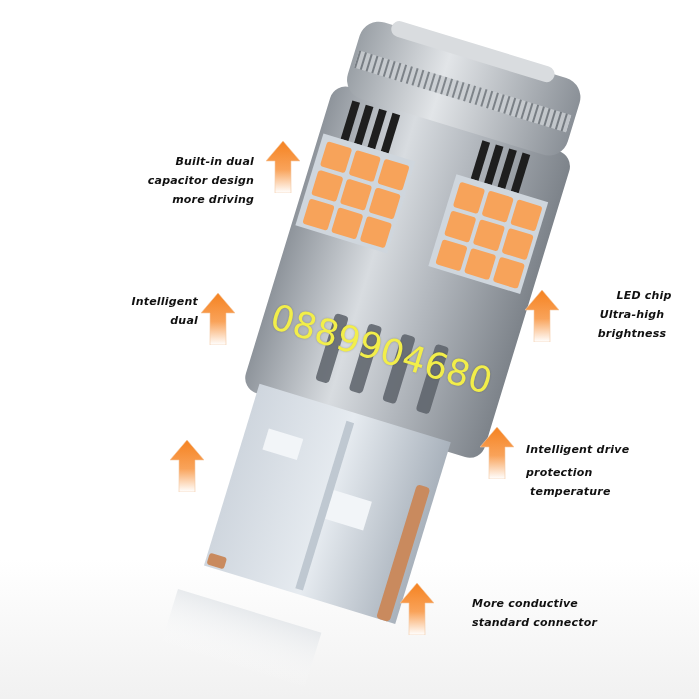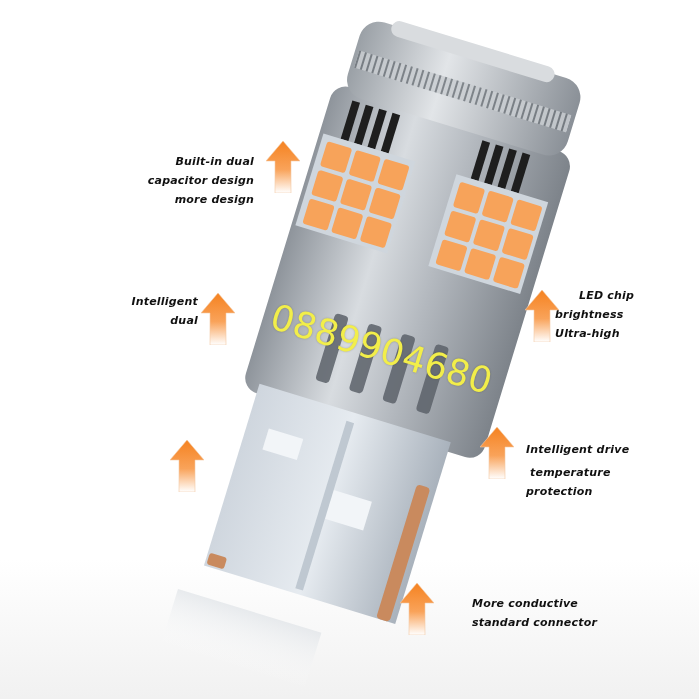--- a/index.html
+++ b/index.html
@@ -120,60 +120,60 @@
     <rect x="458" y="470" width="14" height="140" rx="4" fill="#c98a5e"></rect>
     <rect x="280" y="596" width="18" height="12" rx="3" fill="#c98a5e"></rect>
   </g>
 </svg>
 
 <div class="watermark">0889904680</div>
 
 <div class="label right" style="left:110px; top:152px; width:144px;">
   <span class="line">Built-in dual</span>
   <span class="line">capacitor design</span>
-  <span class="line">more design</span>
+  <span class="line">more driving</span>
 </div>
 <svg class="arrow" style="left:266px; top:141px;" viewBox="0 0 34 52">
     <defs>
       <linearGradient id="ag" x1="0" y1="0" x2="0" y2="1">
         <stop offset="0" stop-color="#f58220"></stop>
         <stop offset="0.55" stop-color="#f9a35a"></stop>
         <stop offset="1" stop-color="#ffffff"></stop>
       </linearGradient>
     </defs>
     <path d="M17 0 L34 20 L25 20 L25 52 L9 52 L9 20 L0 20 Z" fill="url(#ag)" stroke="#f3c9a4" stroke-width="0.6"></path>
   </svg>
 
 <div class="label right" style="left:64px; top:292px; width:134px;">
   <span class="line">Intelligent</span>
   <span class="line">dual</span>
 </div>
 <svg class="arrow" style="left:201px; top:293px;" viewBox="0 0 34 52">
     <path d="M17 0 L34 20 L25 20 L25 52 L9 52 L9 20 L0 20 Z" fill="url(#ag)" stroke="#f3c9a4" stroke-width="0.6"></path>
   </svg>
 
-<div class="label" style="left:555px; top:286px; width:130px;">
+<div class="label" style="left:567px; top:286px; width:130px;text-align:center;">
   <span class="line" style="padding-left:24px;">LED chip</span>
+  <span class="line">Ultra-high</span>
   <span class="line">brightness</span>
-  <span class="line">Ultra-high</span>
 </div>
 <svg class="arrow" style="left:525px; top:290px;" viewBox="0 0 34 52">
     <path d="M17 0 L34 20 L25 20 L25 52 L9 52 L9 20 L0 20 Z" fill="url(#ag)" stroke="#f3c9a4" stroke-width="0.6"></path>
   </svg>
 
 <div class="label" style="left:44px; top:444px; width:140px;">
 </div>
 <svg class="arrow" style="left:170px; top:440px;" viewBox="0 0 34 52">
     <path d="M17 0 L34 20 L25 20 L25 52 L9 52 L9 20 L0 20 Z" fill="url(#ag)" stroke="#f3c9a4" stroke-width="0.6"></path>
   </svg>
 
 <div class="label" style="left:526px; top:440px; width:172px;">
   <span class="line" style="margin-bottom:4px;">Intelligent drive</span>
+  <span class="line">protection</span>
   <span class="line"> temperature</span>
-  <span class="line">protection</span>
 </div>
 <svg class="arrow" style="left:480px; top:427px;" viewBox="0 0 34 52">
     <path d="M17 0 L34 20 L25 20 L25 52 L9 52 L9 20 L0 20 Z" fill="url(#ag)" stroke="#f3c9a4" stroke-width="0.6"></path>
   </svg>
 
 <div class="label" style="left:472px; top:594px; width:180px;">
   <span class="line">More conductive</span>
   <span class="line">standard connector</span>
 </div>
 <svg class="arrow" style="left:400px; top:583px;" viewBox="0 0 34 52">

